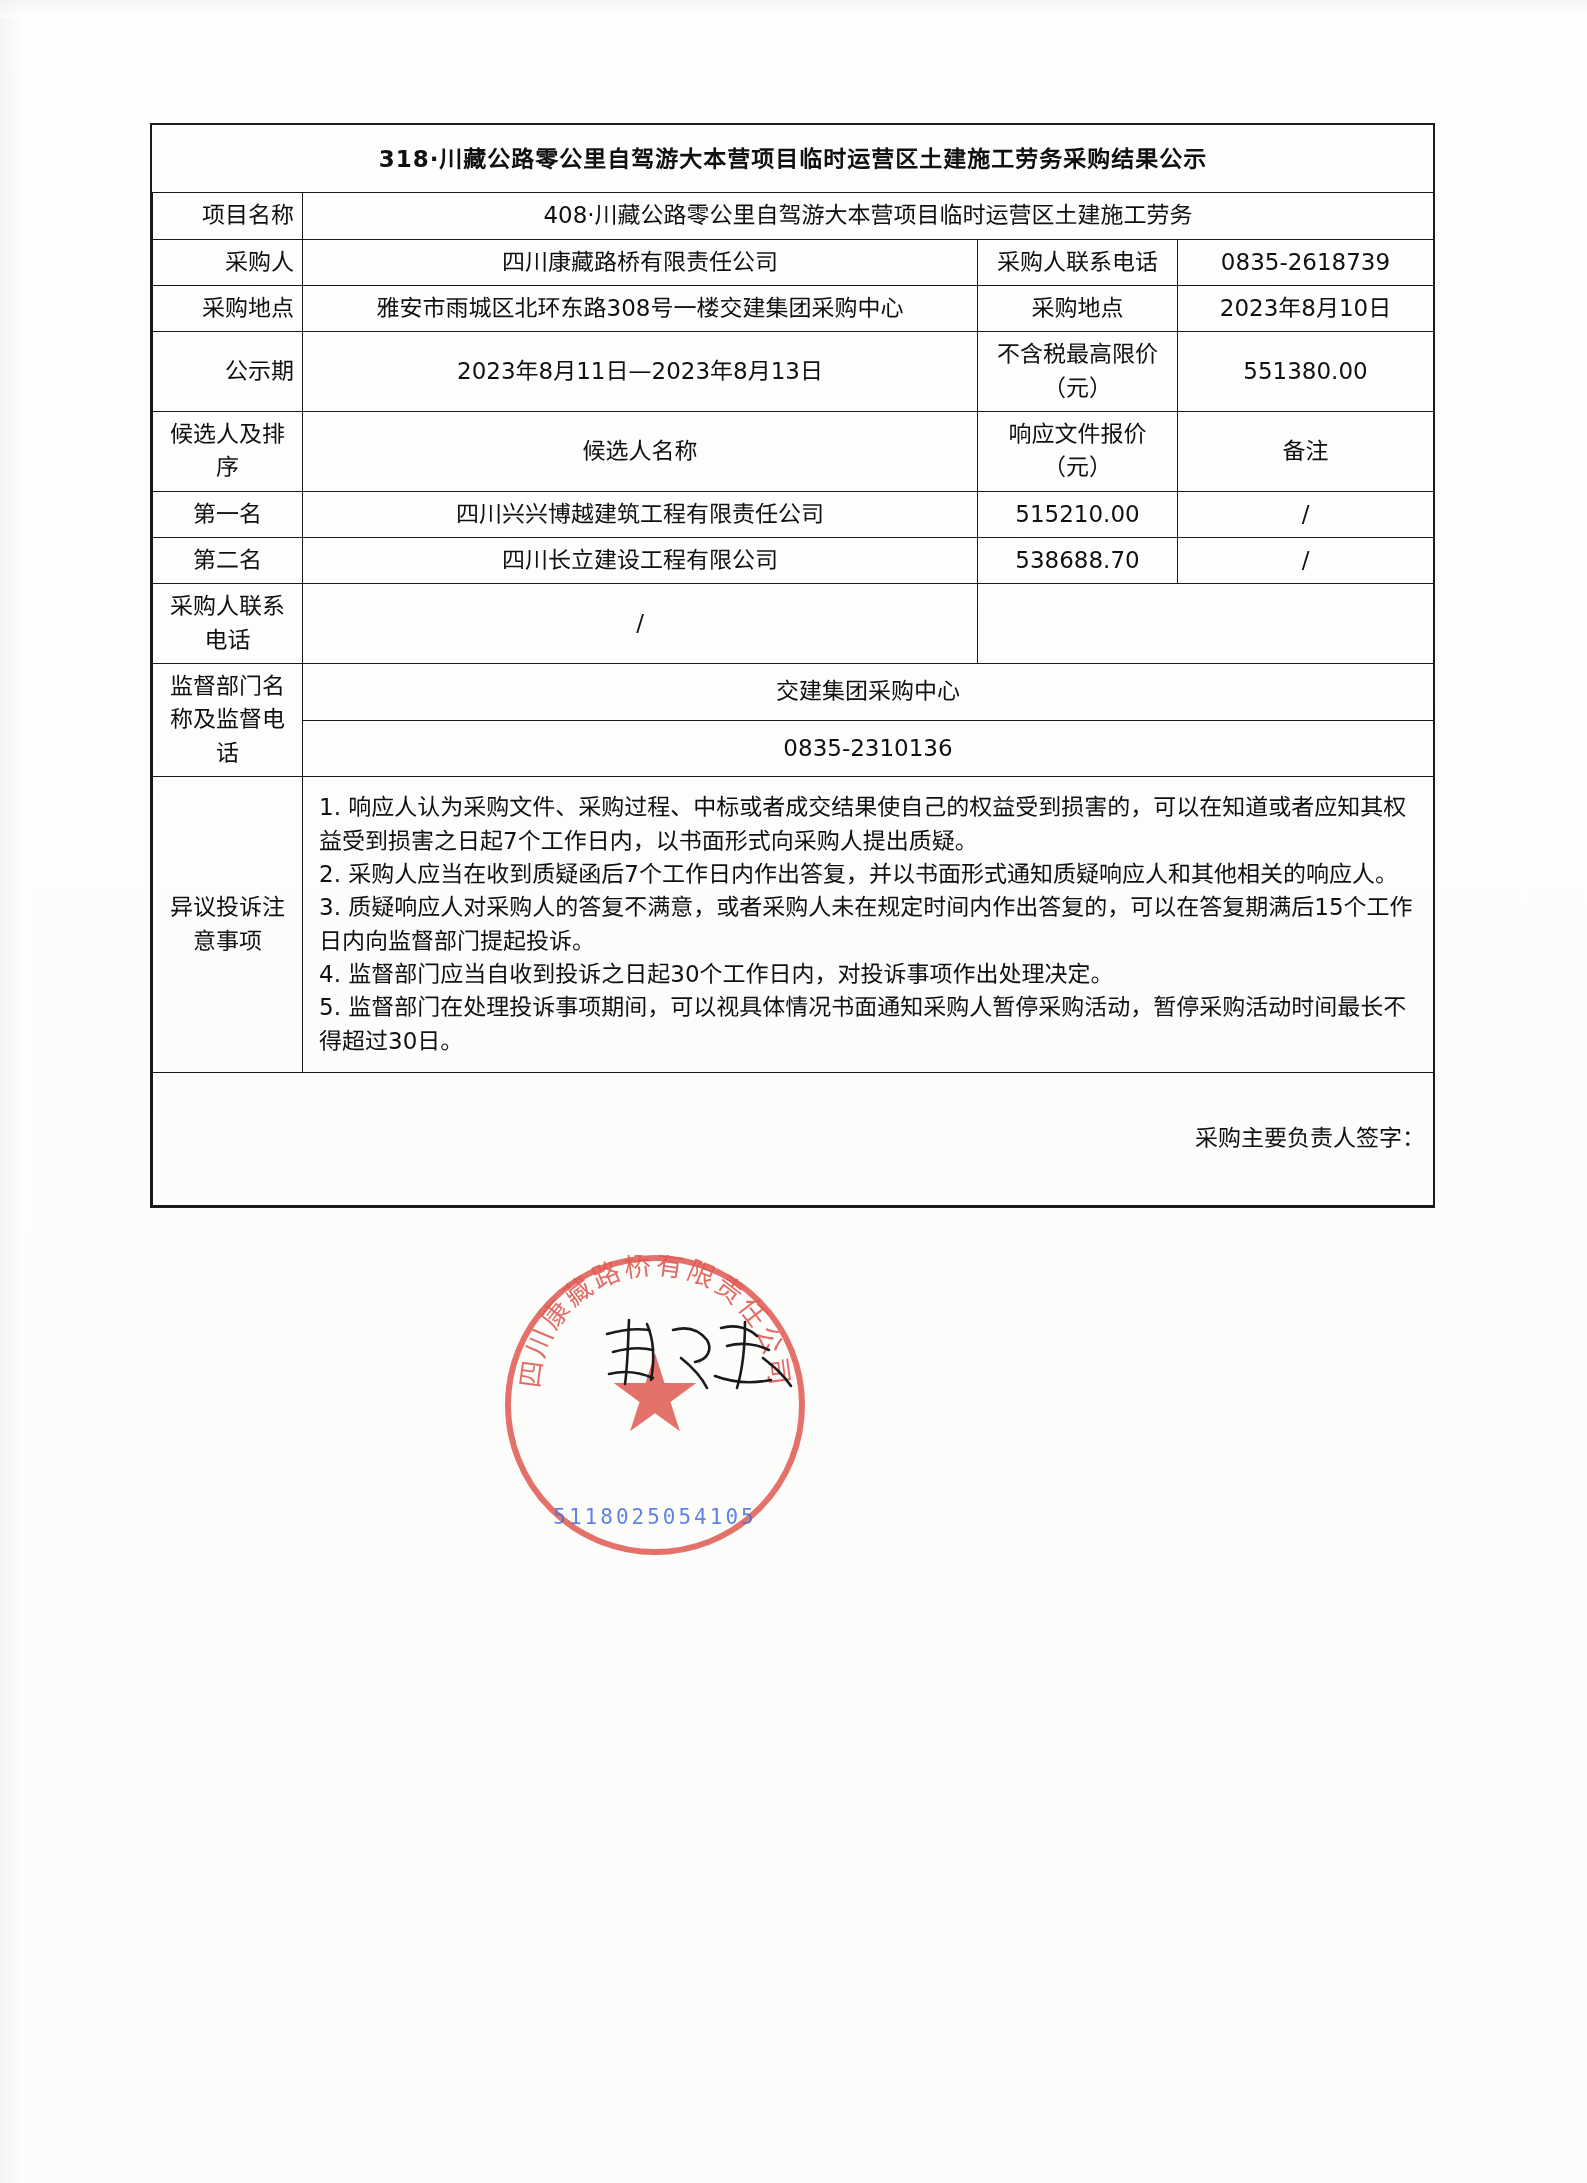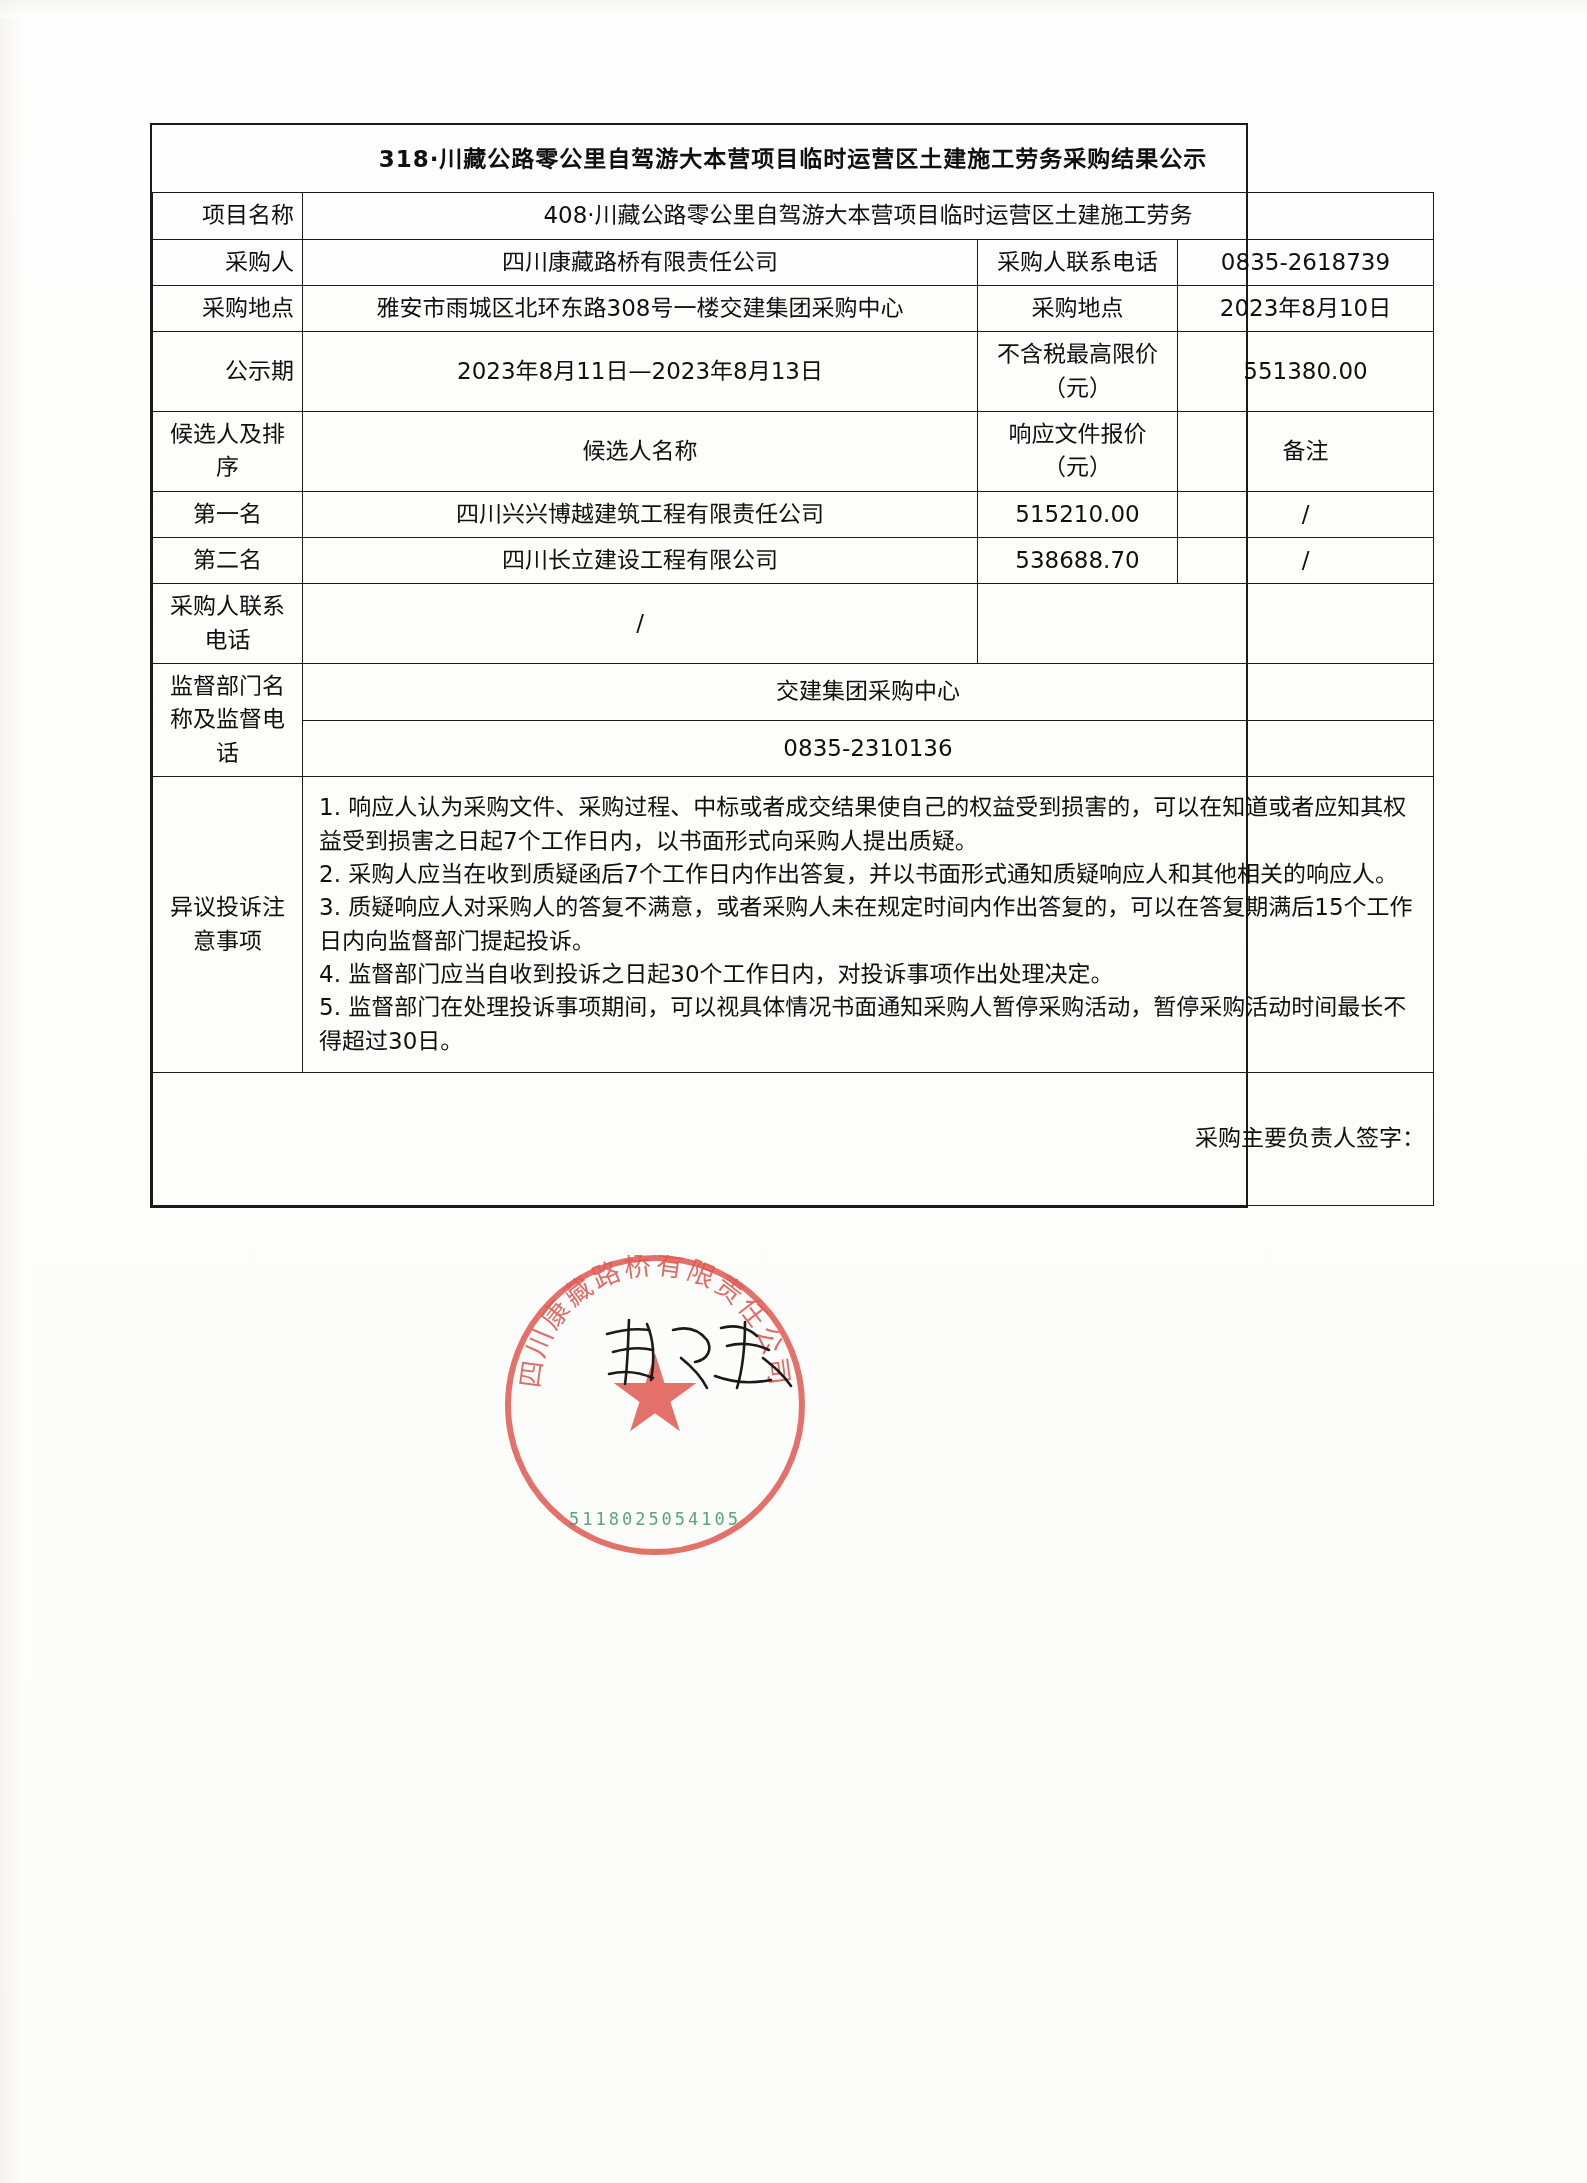--- a/index.html
+++ b/index.html
@@ -31,21 +31,21 @@
     position: absolute;
     left: 0; right: 0; top: 0; height: 18px;
     background: linear-gradient(180deg, #f2f1ef 0%, #ffffff 100%);
     opacity: .6;
   }
 
   .doc {
     position: absolute;
     left: 150px;
     top: 123px;
-    width: 1098px;
+    width: 1285px;
     border: 2px solid #1b1b1b;
     box-sizing: border-box;
     background: transparent;
   }
 
   table.main {
     width: 100%;
     border-collapse: collapse;
     table-layout: fixed;
   }
@@ -131,22 +131,22 @@
     font-size: 27px;
     font-family: "DejaVu Sans", "Liberation Sans", sans-serif;
     letter-spacing: 3px;
     opacity: .88;
   }
   .stamp .code {
     position: absolute;
     left: 50%;
     bottom: 26px;
     transform: translateX(-50%);
-    color: #15803d;
-    font-size: 17px;
+    color: #1d4ed8;
+    font-size: 21px;
     letter-spacing: 3px;
     opacity: .85;
     font-family: "DejaVu Sans Mono", monospace;
   }
 
   
   .signature {
     position: absolute;
     left: 595px;
     top: 1300px;

